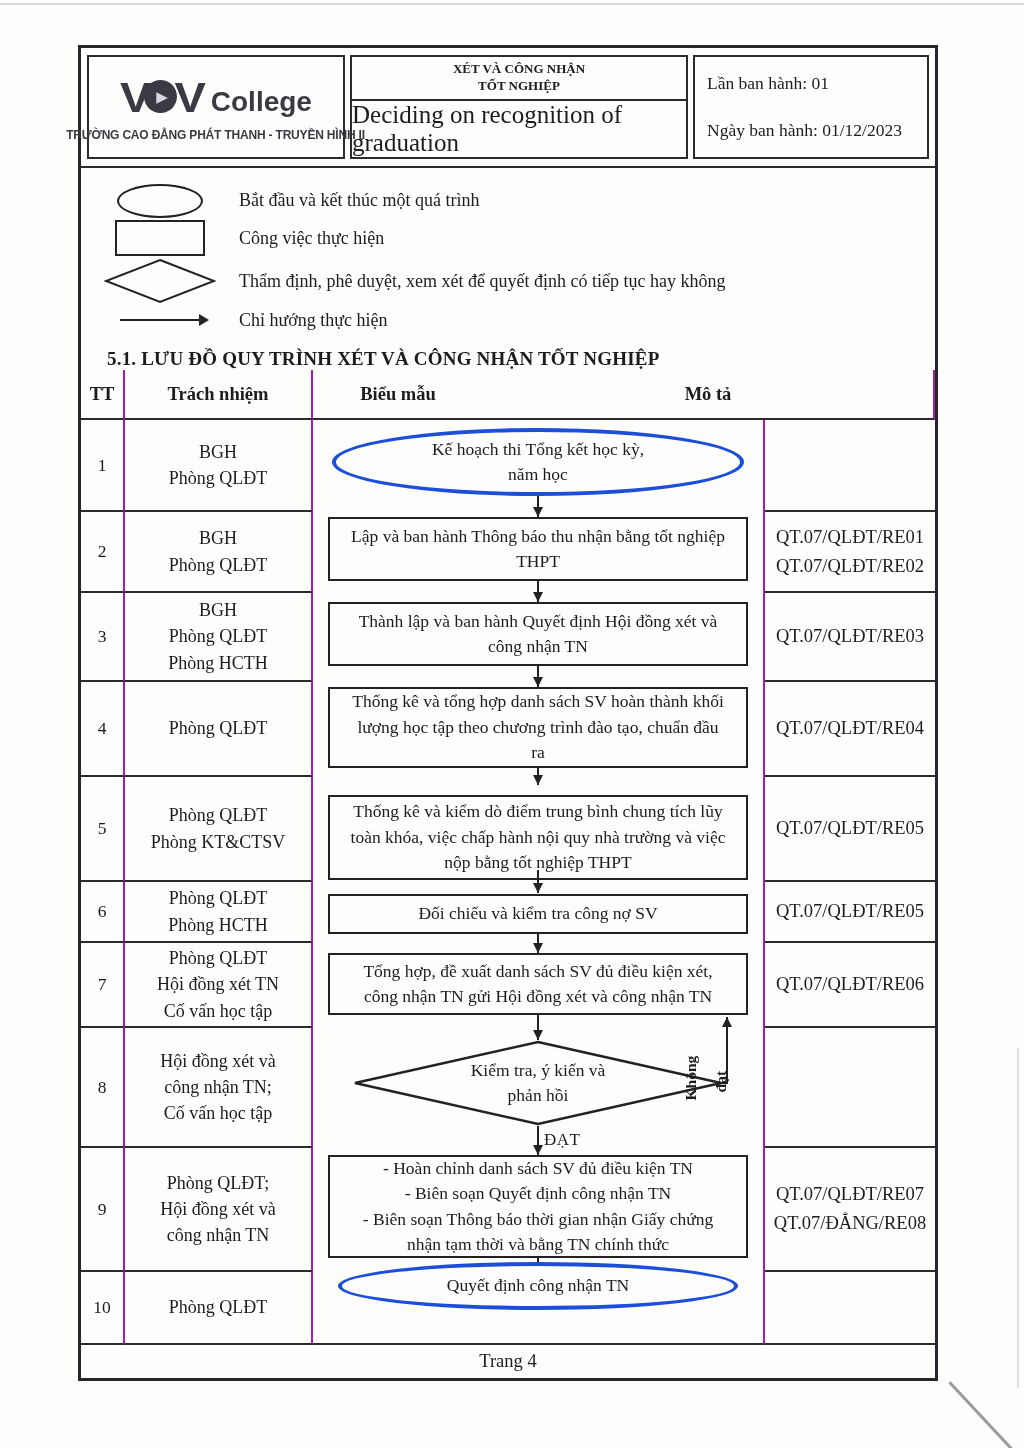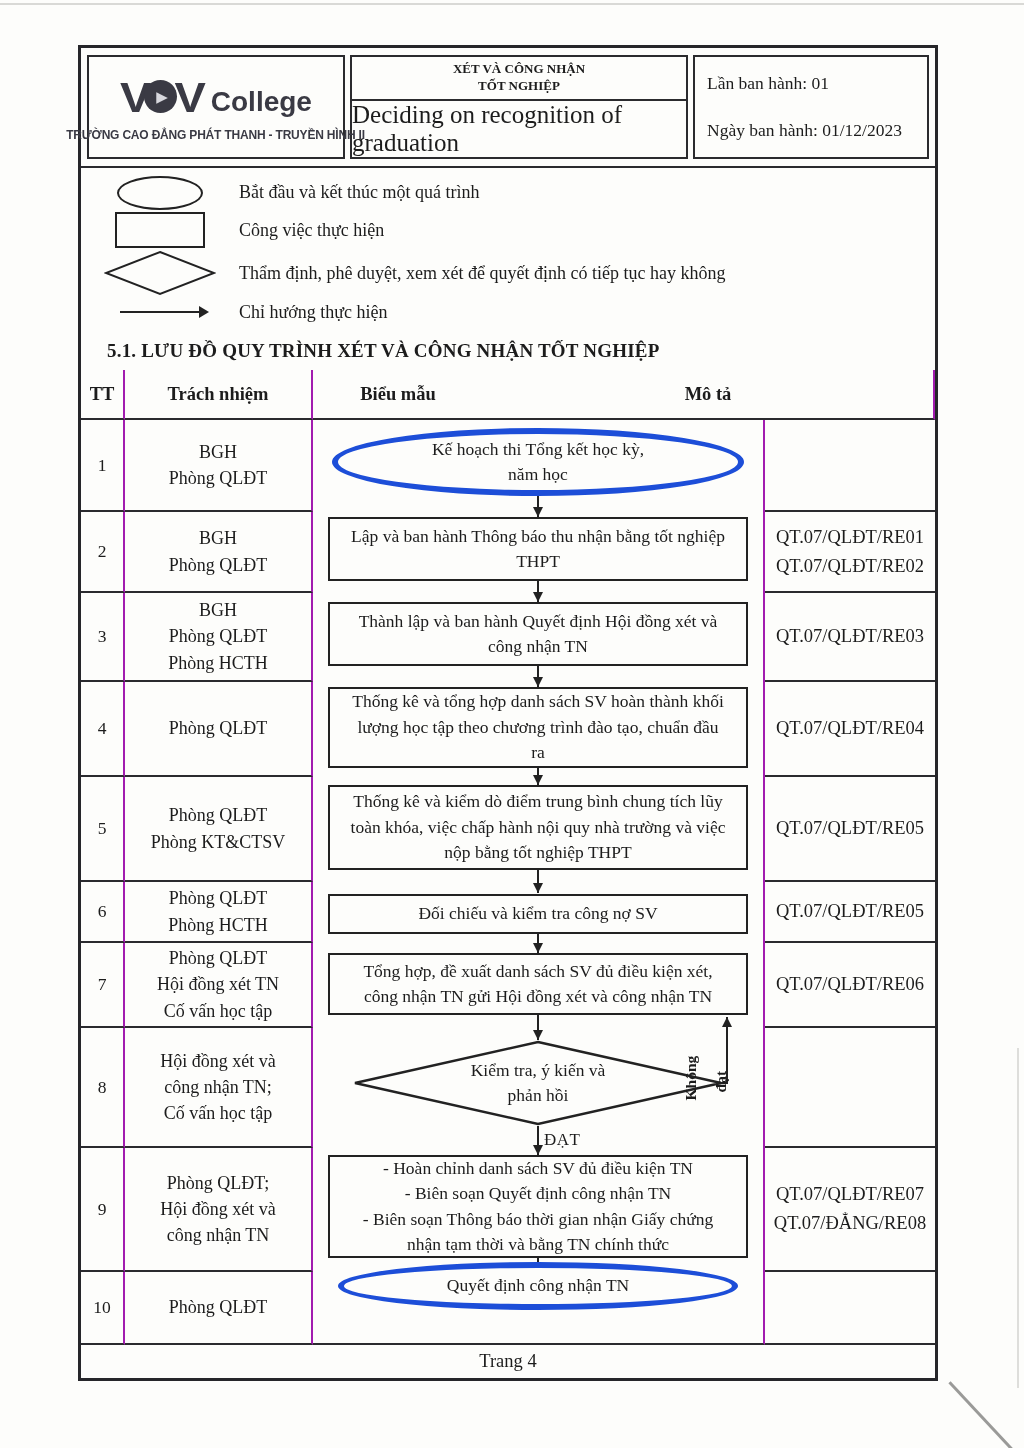--- a/index.html
+++ b/index.html
@@ -23,21 +23,21 @@
                margin:0 -3px;z-index:2;color:#d8d8de;font-size:15px;padding-left:2px;box-sizing:border-box;}
   .logo-college{font-size:28px;font-weight:bold;margin-left:9px;letter-spacing:0px;margin-top:12px;}
   .logo-sub{font-size:12.5px;font-weight:bold;margin-top:8px;letter-spacing:-0.2px;transform:scaleX(.96);white-space:nowrap;}
   .title-box{width:338px;display:flex;flex-direction:column;}
   .title-vi{flex:3;border-bottom:2px solid #2b2b2e;display:flex;align-items:center;justify-content:center;
             font-weight:bold;font-size:13px;text-align:center;white-space:pre-line;line-height:1.3;}
   .title-en{flex:2;display:flex;align-items:center;justify-content:center;font-size:25px;}
   .info-box{flex:1;display:flex;flex-direction:column;justify-content:center;padding-left:12px;font-size:17.5px;line-height:1.75;gap:16px;}
 
   
-  .legend{padding-top:6px;}
+  .legend{padding-top:6px;margin-top:8px;}
   .legend-row{display:flex;align-items:center;}
   .sym-col{width:158px;display:flex;justify-content:center;align-items:center;}
   .legend-label{font-size:18px;}
   .sym-ellipse{width:82px;height:30px;border:2px solid #222;border-radius:50%;background:#fdfdfb;}
   .sym-rect{width:86px;height:32px;border:2px solid #222;background:#fdfdfb;}
   .sym-arrow{position:relative;width:80px;height:2px;background:#222;}
   .sym-arrow::after{content:"";position:absolute;right:-9px;top:-5px;border-left:10px solid #222;
                     border-top:6px solid transparent;border-bottom:6px solid transparent;}
 
   .section-title{margin:13px 0 0 26px;font-size:19px;font-weight:bold;letter-spacing:.2px;}
@@ -54,21 +54,21 @@
   .thead .cell{font-weight:bold;font-size:18.5px;}
   .thead .cell,.drow .c-tt,.drow .c-resp,.drow .c-form{border-bottom:2px solid #2b2b2e;}
   .drow .c-desc{border-bottom:none;}
   .drow.last .c-desc{border-bottom:2px solid #2b2b2e;}
   .tfoot{flex:1;display:flex;align-items:center;justify-content:center;font-size:18.5px;}
 
   
   .flow{position:absolute;left:232px;top:50px;width:450px;height:925px;font-size:17.5px;line-height:1.45;}
   .shape{position:absolute;left:50%;transform:translateX(-50%);display:flex;align-items:center;justify-content:center;
          text-align:center;white-space:pre-line;box-sizing:border-box;background:#fdfdfb;}
-  .sh-ellipse{border:6px solid #1d4ed8;border-radius:50%;padding:0 26px;}
+  .sh-ellipse{border:4px solid #1d4ed8;border-radius:50%;padding:0 26px;}
   .sh-rect{border:2px solid #222;padding:0 20px;}
   .sh-diamond{background:transparent;border:none;padding:0 70px;}
   .dia-svg{position:absolute;left:50%;top:0;transform:translateX(-50%);}
   .va{position:absolute;left:50%;width:2px;background:#222;transform:translateX(-50%);}
   .va::after{content:"";position:absolute;bottom:0;left:-4px;border-left:5px solid transparent;
              border-right:5px solid transparent;border-top:10px solid #222;}
   .ret-v{position:absolute;width:2px;background:#222;}
   .ret-v::after{content:"";position:absolute;top:0;left:-4px;border-left:5px solid transparent;
                 border-right:5px solid transparent;border-bottom:10px solid #222;}
   .ret-h{position:absolute;height:2px;background:#222;}
@@ -233,21 +233,21 @@
 
         <div class="shape sh-rect" style="top:97px;height:64px;width:420px">Lập và ban hành Thông báo thu nhận bằng tốt nghiệp THPT</div>
         <div class="va" style="top:161px;height:21px"></div>
 
         <div class="shape sh-rect" style="top:182px;height:64px;width:420px">Thành lập và ban hành Quyết định Hội đồng xét và công nhận TN</div>
         <div class="va" style="top:246px;height:21px"></div>
 
         <div class="shape sh-rect" style="top:267px;height:81px;width:420px">Thống kê và tổng hợp danh sách SV hoàn thành khối lượng học tập theo chương trình đào tạo, chuẩn đầu ra</div>
         <div class="va" style="top:348px;height:17px"></div>
 
-        <div class="shape sh-rect" style="top:365px;height:85px;width:420px">Thống kê và kiểm dò điểm trung bình chung tích lũy toàn khóa, việc chấp hành nội quy nhà trường và việc nộp bằng tốt nghiệp THPT</div>
+        <div class="shape sh-rect" style="top:375px;height:85px;width:420px">Thống kê và kiểm dò điểm trung bình chung tích lũy toàn khóa, việc chấp hành nội quy nhà trường và việc nộp bằng tốt nghiệp THPT</div>
         <div class="va" style="top:450px;height:23px"></div>
 
         <div class="shape sh-rect" style="top:474px;height:40px;width:420px">Đối chiếu và kiểm tra công nợ SV</div>
         <div class="va" style="top:513px;height:20px"></div>
 
         <div class="shape sh-rect" style="top:533px;height:62px;width:420px">Tổng hợp, đề xuất danh sách SV đủ điều kiện xét, công nhận TN gửi Hội đồng xét và công nhận TN</div>
         <div class="va" style="top:595px;height:25px"></div>
 
         <svg class="dia-svg" style="top:620px" width="372" height="86">
           <polygon points="186,2 369,43 186,84 3,43" fill="#fdfdfb" stroke="#222" stroke-width="2.5"></polygon>

